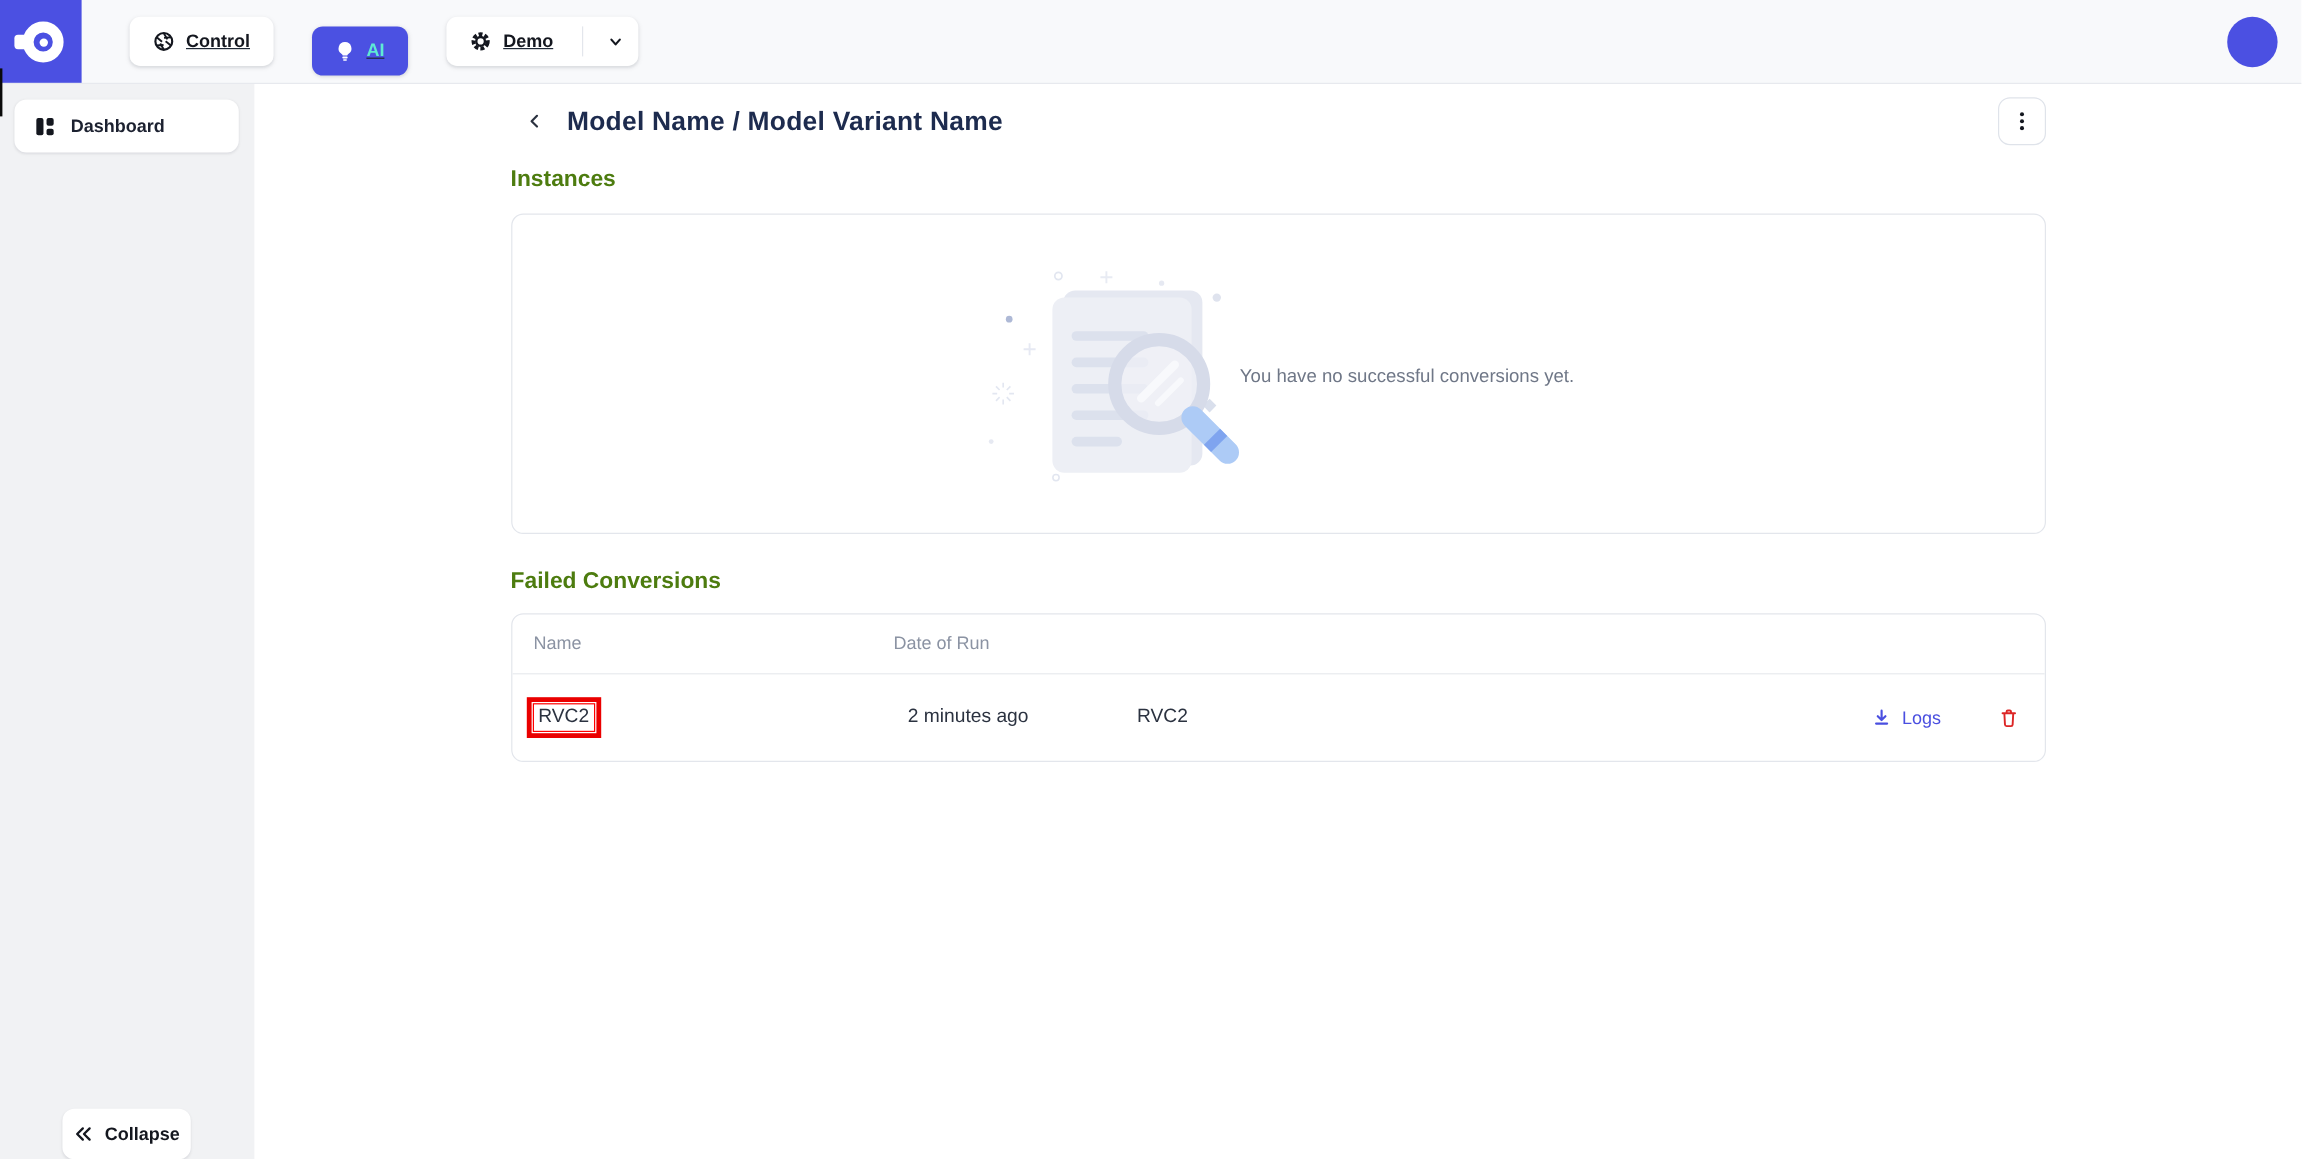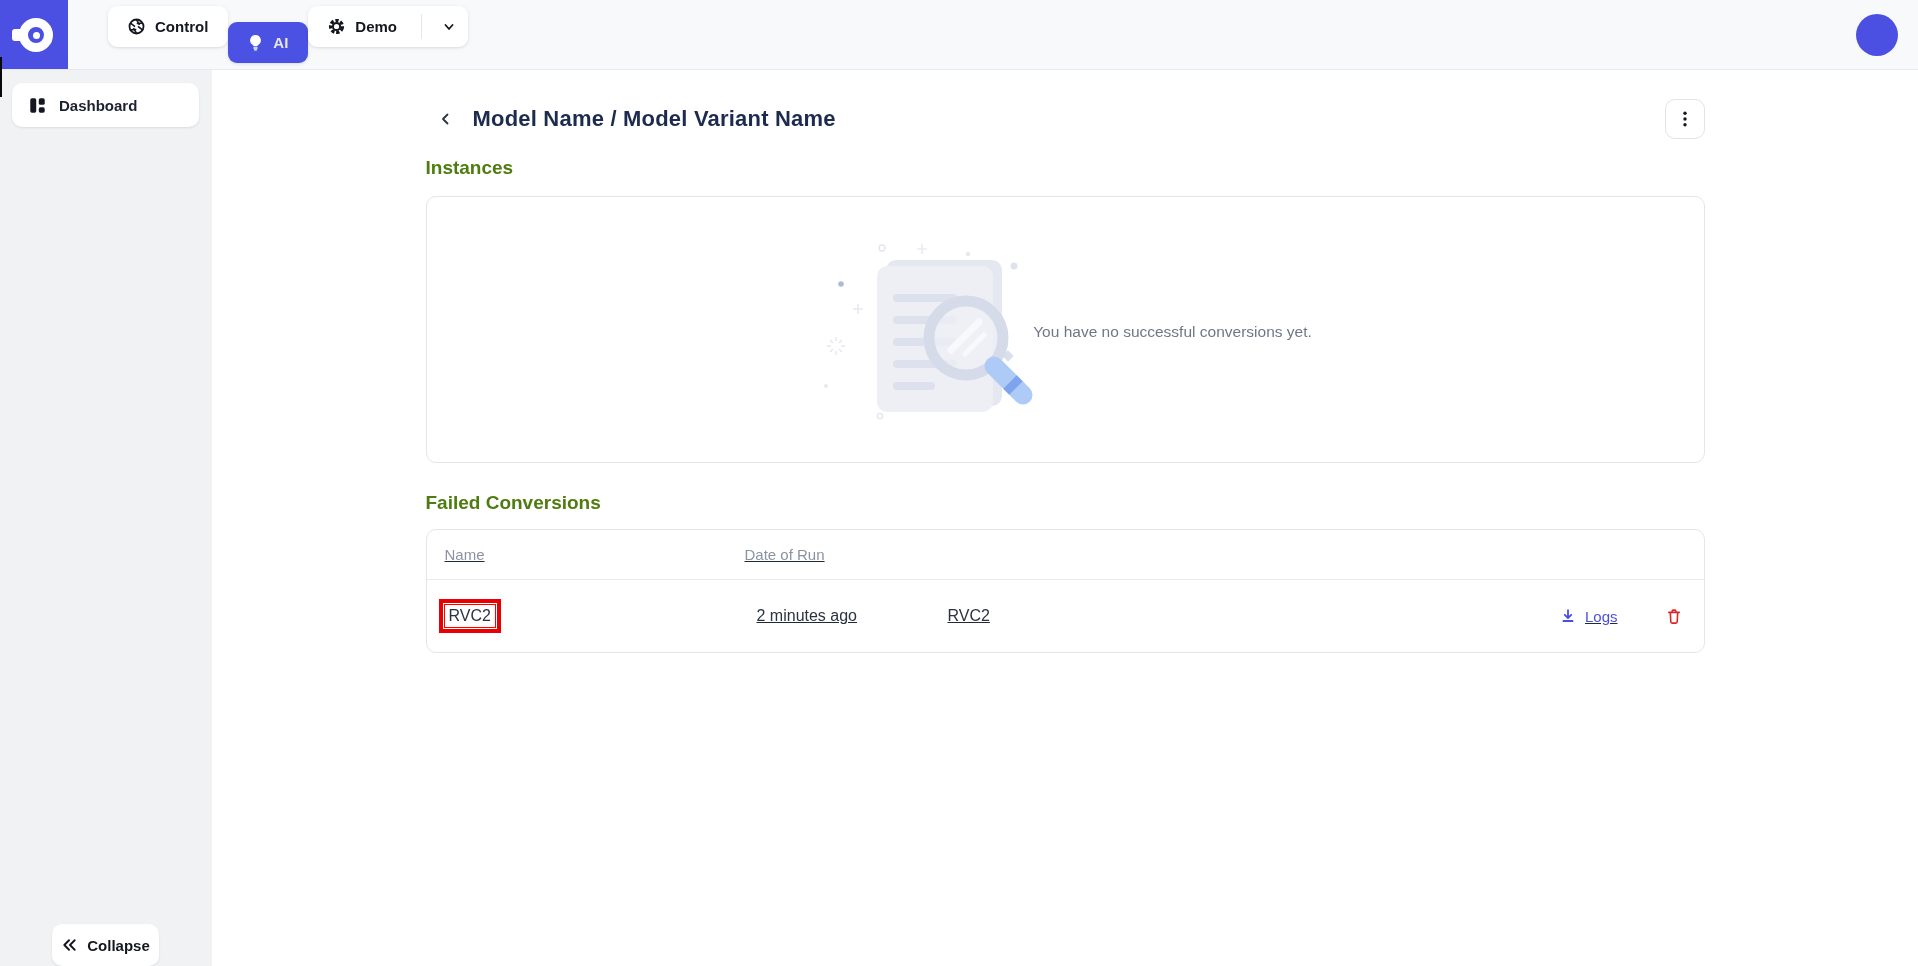--- a/index.html
+++ b/index.html
@@ -12,27 +12,27 @@
   .topbar { position:absolute; top:0; left:0; width:1918px; height:70px;
             background:#f8f9fb; border-bottom:1px solid #e7e9ee;
             display:flex; align-items:center; z-index:5; }
   .logo { width:68px; height:69px; background:#4b50e2; position:relative; flex:0 0 auto; cursor:pointer; }
   .logo-ring { position:absolute; left:19px; top:18px; width:34px; height:34px;
                border:9px solid #fff; border-radius:50%; }
   .logo-dot { position:absolute; left:50%; top:50%; width:7px; height:7px; margin:-3.5px 0 0 -3.5px;
               background:#fff; border-radius:50%; }
   .logo-tab { position:absolute; left:12px; top:29px; width:12px; height:12px; background:#fff; border-radius:3px; }
 
-  .topnav { display:flex; margin-left:40px; }
+  .topnav { display:flex; align-items:center; gap:32px; margin-left:40px;text-decoration:underline; }
   .nav-btn, .split-btn {
       height:41px; background:#fff; border:none; border-radius:9px;
       display:flex; align-items:center; gap:10px; padding:0 20px;
       font-family:inherit; font-size:15px; font-weight:700; color:#14171f; cursor:pointer;
       box-shadow:0 1px 2px rgba(18,24,40,.06), 0 1px 4px rgba(18,24,40,.08); }
-  .nav-btn.active { background:#4b51e2; color:#e5e5e5;margin-top:16px; }
+  .nav-btn.active { background:#4b51e2; color:#5eead4;margin-top:16px; }
   .split-btn { padding:0; }
   .split-main { display:flex; align-items:center; gap:10px; padding:0 14px 0 20px; }
   .split-divider { width:1px; height:25px; background:#e3e6ec; }
   .split-caret { padding:0 12px 0 10px; display:flex; align-items:center; cursor:pointer; height:100%; }
 
   .avatar { position:absolute; right:20px; top:14px; width:42px; height:42px;
             border-radius:50%; background:#4b50e2; cursor:pointer; }
 
   
   .sidebar { position:absolute; top:70px; left:0; width:251px; height:896px;
@@ -48,37 +48,37 @@
                   display:flex; align-items:center; justify-content:center; gap:9px;
                   font-family:inherit; font-size:15px; font-weight:700; color:#14171f;
                   box-shadow:0 1px 2px rgba(18,24,40,.04), 0 1px 3px rgba(18,24,40,.06); }
 
   .black-sliver { position:absolute; left:0; top:57px; width:2px; height:40px; background:#0a0a0a; z-index:6; }
 
   
   .main { position:absolute; top:70px; left:212px; width:1706px; height:896px; background:#fff; overflow:hidden; }
   .container { width:1279px; margin:0 auto; }
 
-  .page-header { display:flex; align-items:center; margin-top:29px; height:40px; padding-left:8px; }
+  .page-header { display:flex; align-items:center; margin-top:11px; height:40px; padding-left:8px; }
   .back-btn { width:24px; height:24px; border:none; background:transparent; cursor:pointer;
               display:flex; align-items:center; justify-content:center; padding:0; }
   .page-title { font-size:22px; font-weight:700; color:#1d2b4e; margin-left:15px; letter-spacing:.2px; }
   .kebab-btn { margin-left:auto; width:40px; height:40px; background:#fff; border:1px solid #dfe3ea;
                border-radius:10px; cursor:pointer; display:flex; align-items:center; justify-content:center; }
 
   h2.section-heading { font-size:19px; font-weight:700; color:#4d7c0f; }
   .heading-instances { margin-top:18px; }
   .heading-failed { margin-top:29px; }
 
   .card { border:1px solid #e3e6ec; border-radius:10px; background:#fff; }
   .empty-card { margin-top:17px; height:267px; display:flex; flex-direction:row;
                 align-items:center; justify-content:center; }
   .empty-text { font-size:15.5px; color:#6f7787; margin-top:4px; }
 
-  .table-card { margin-top:15px; overflow:hidden;text-decoration:underline; }
+  .table-card { margin-top:15px; overflow:hidden; }
   .t-head, .t-row { display:grid; grid-template-columns:300px 179px 1fr 110px 56px;
                     align-items:center; padding:0 18px; }
   .t-head { height:50px; border-bottom:1px solid #e8eaee; font-size:15px; color:#8b93a3; }
   .t-row { height:72px; font-size:16px; color:#2b3240;gap:12px; }
   .logs-link { display:flex; align-items:flex-start; justify-content:flex-end; gap:9px;
                color:#4a4fe0; font-size:15px; text-decoration:none; cursor:pointer; }
   .trash-btn { border:none; background:transparent; cursor:pointer; justify-self:end;
                display:flex; align-items:center; padding:4px; }
 
   .red-box { display:inline-block; border:1px solid #ff0000; outline:4px solid #ea0000;

